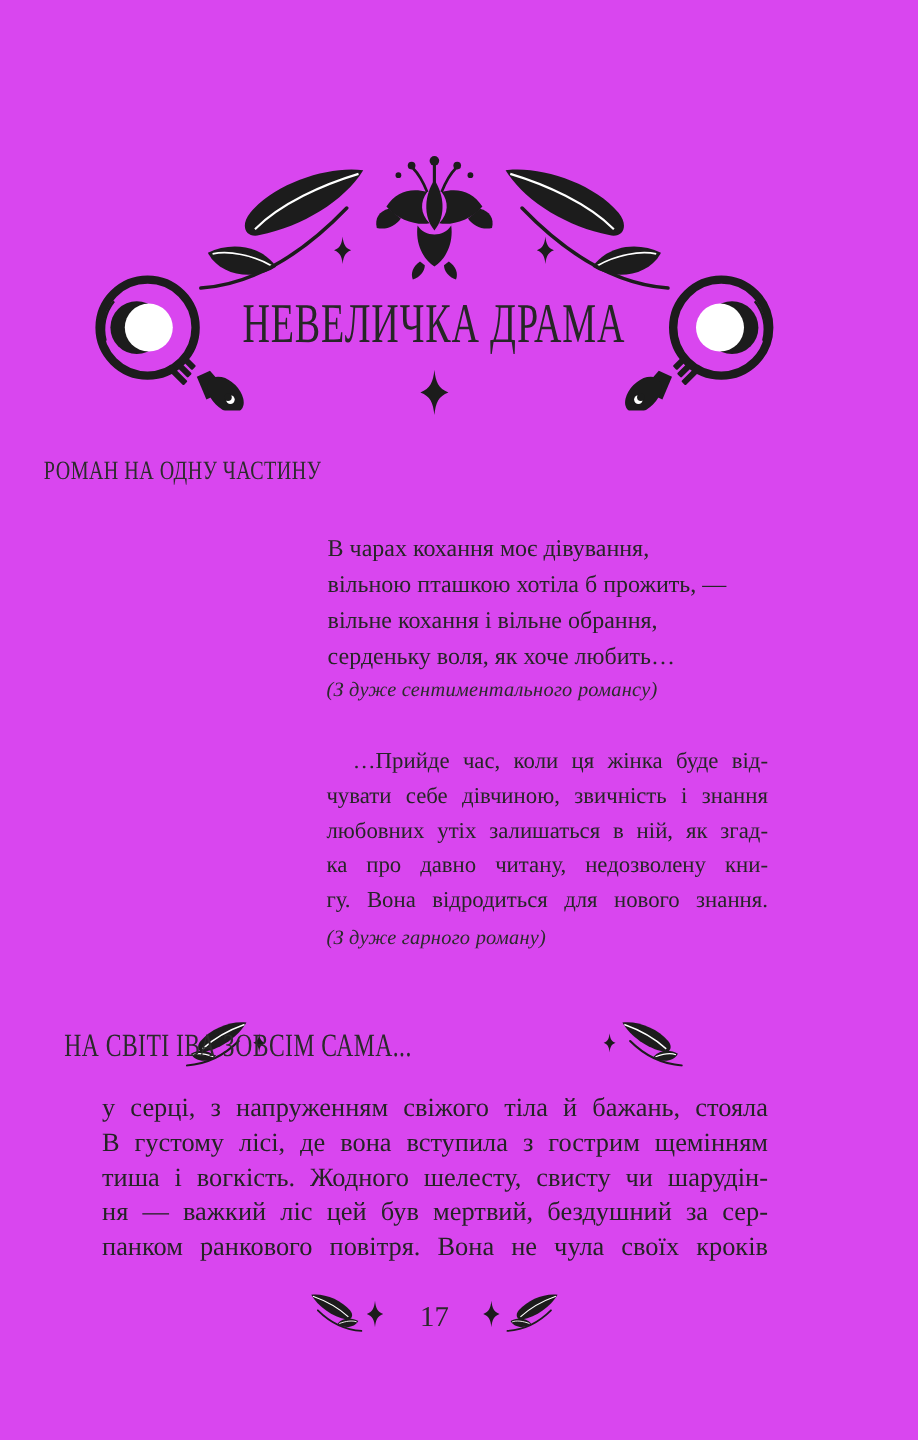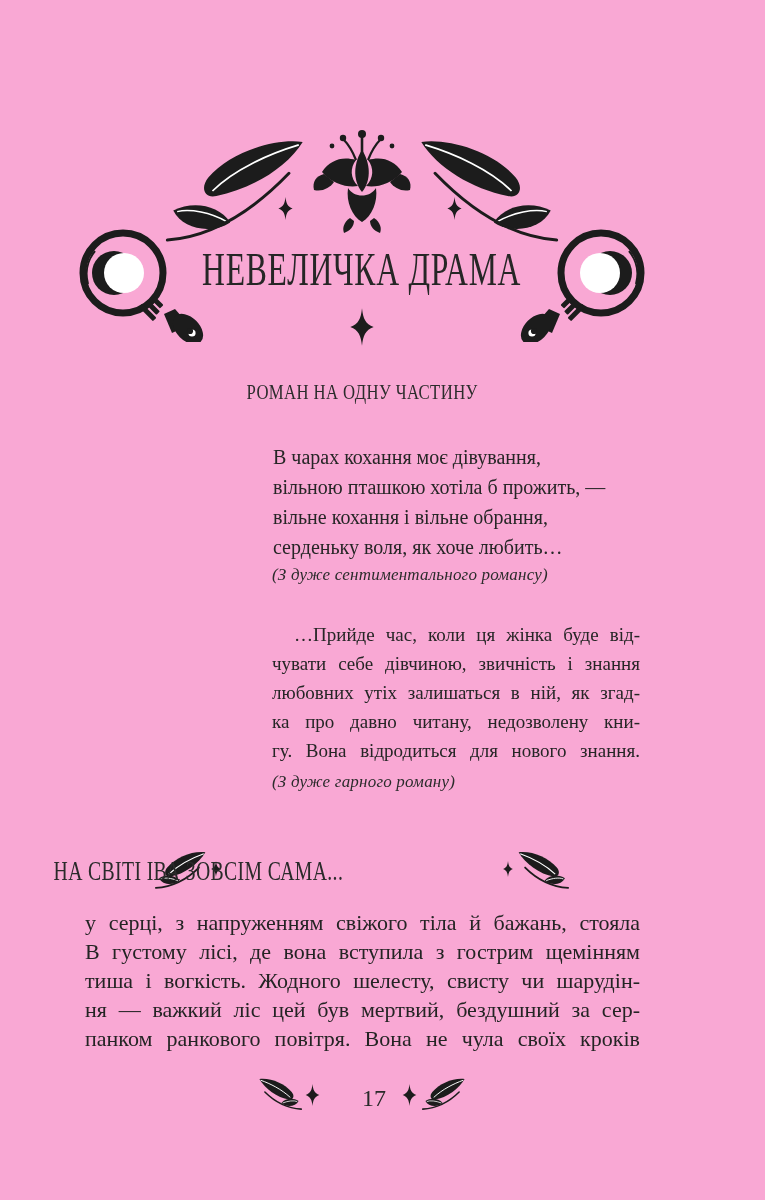--- a/index.html
+++ b/index.html
@@ -1,17 +1,17 @@
 <!DOCTYPE html>
 <html><head>
 <meta charset="utf-8">
 <style>
   html,body { margin:0; padding:0; background:#fff; }
   .page {
-    position:relative; width:765px; height:1200px; background:#f9a8d4;
+    position:relative; width:765px; height:1200px; background:#d946ef;
     font-family:"Liberation Serif","DejaVu Serif",serif; color:#242424;
     overflow:hidden;
   }
   svg { display:block; }
   .ink { fill:#1c1c1c; }
   .stroke-ink { stroke:#1c1c1c; fill:none; }
 
   
   .branch-left  { position:absolute; left:165px; top:140px; width:142px; height:102px; }
   .branch-right { position:absolute; left:417px; top:140px; width:142px; height:102px; transform:scaleX(-1); }
@@ -24,21 +24,21 @@
 
   
   .title-row { position:absolute; left:0; top:244px; width:724px; text-align:center; }
   .title-text {
     display:inline-block; white-space:nowrap;
     font-size:44px; font-weight:400; letter-spacing:1px; color:#262626;
     transform:scale(0.72,1.06); transform-origin:50% 50%;
   }
   .sparkle-divider { position:absolute; left:349px; top:307px; width:26px; height:40px; }
 
-  .subtitle-row { position:absolute; left:0; top:379px; width:724px; text-align:center; }
+  .subtitle-row { position:absolute; left:0; top:379px; width:724px; }
   .subtitle-text {
     display:inline-block; white-space:nowrap;
     font-size:22px; letter-spacing:0.5px; color:#2c2c2c;
     transform:scaleX(0.76); transform-origin:50% 50%;
   }
 
   
   .verse { position:absolute; left:273px; top:442px; width:370px; }
   .verse-line { font-size:20px; line-height:30px; color:#262626; white-space:nowrap; }
   .attribution-1 { position:absolute; left:272px; top:565px; width:370px; }
@@ -67,21 +67,21 @@
 
   
   .body-block { position:absolute; left:85px; top:908px; width:555px; }
   .body-line {
     font-size:22px; line-height:29px; color:#242424;
     text-align:justify; text-align-last:justify; text-justify:inter-word;
   }
 
   
   .footer-number { position:absolute; left:0; top:1085px; width:724px; text-align:center;
-    font-size:24px; color:#2a2a2a;margin-left:12px; }
+    font-size:24px; color:#2a2a2a; }
   .sprig-footer-left  { position:absolute; left:258px; top:1077px; width:44px; height:34px; transform:scaleX(-1); }
   .sprig-footer-right { position:absolute; left:422px; top:1077px; width:44px; height:34px; }
   .sparkle-footer-left  { position:absolute; left:304px; top:1084px; width:17px; height:22px; }
   .sparkle-footer-right { position:absolute; left:401px; top:1084px; width:17px; height:22px; }
 </style>
 </head>
 <body>
 
 <svg width="0" height="0" style="position:absolute">
   <defs>

